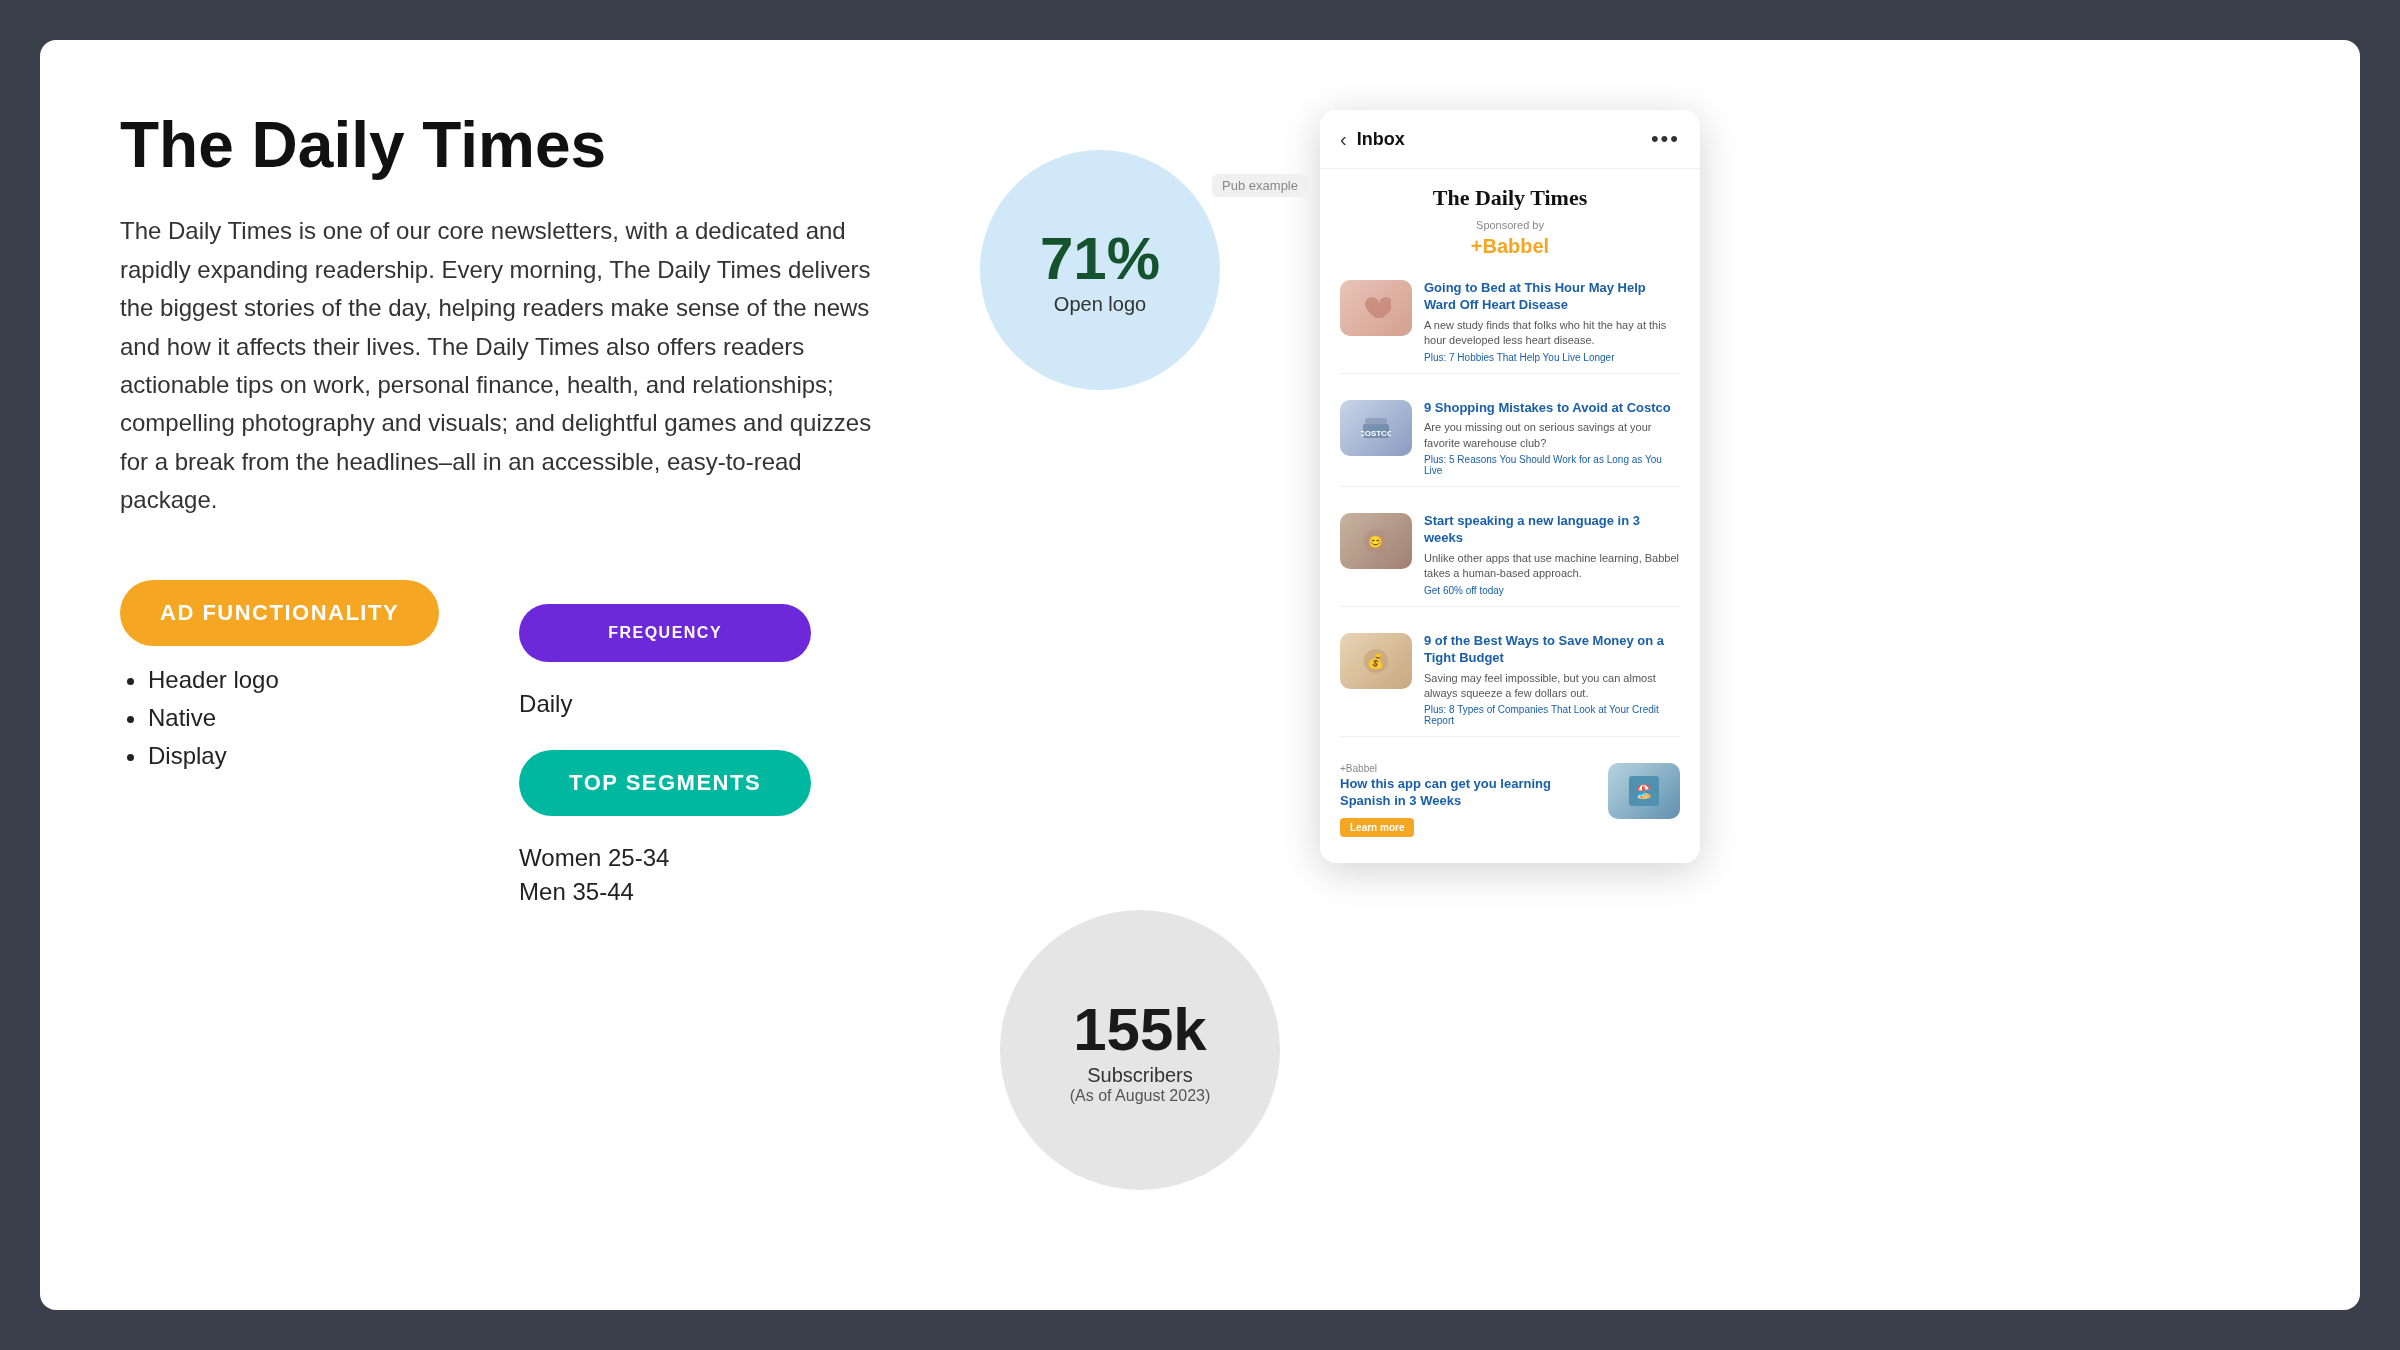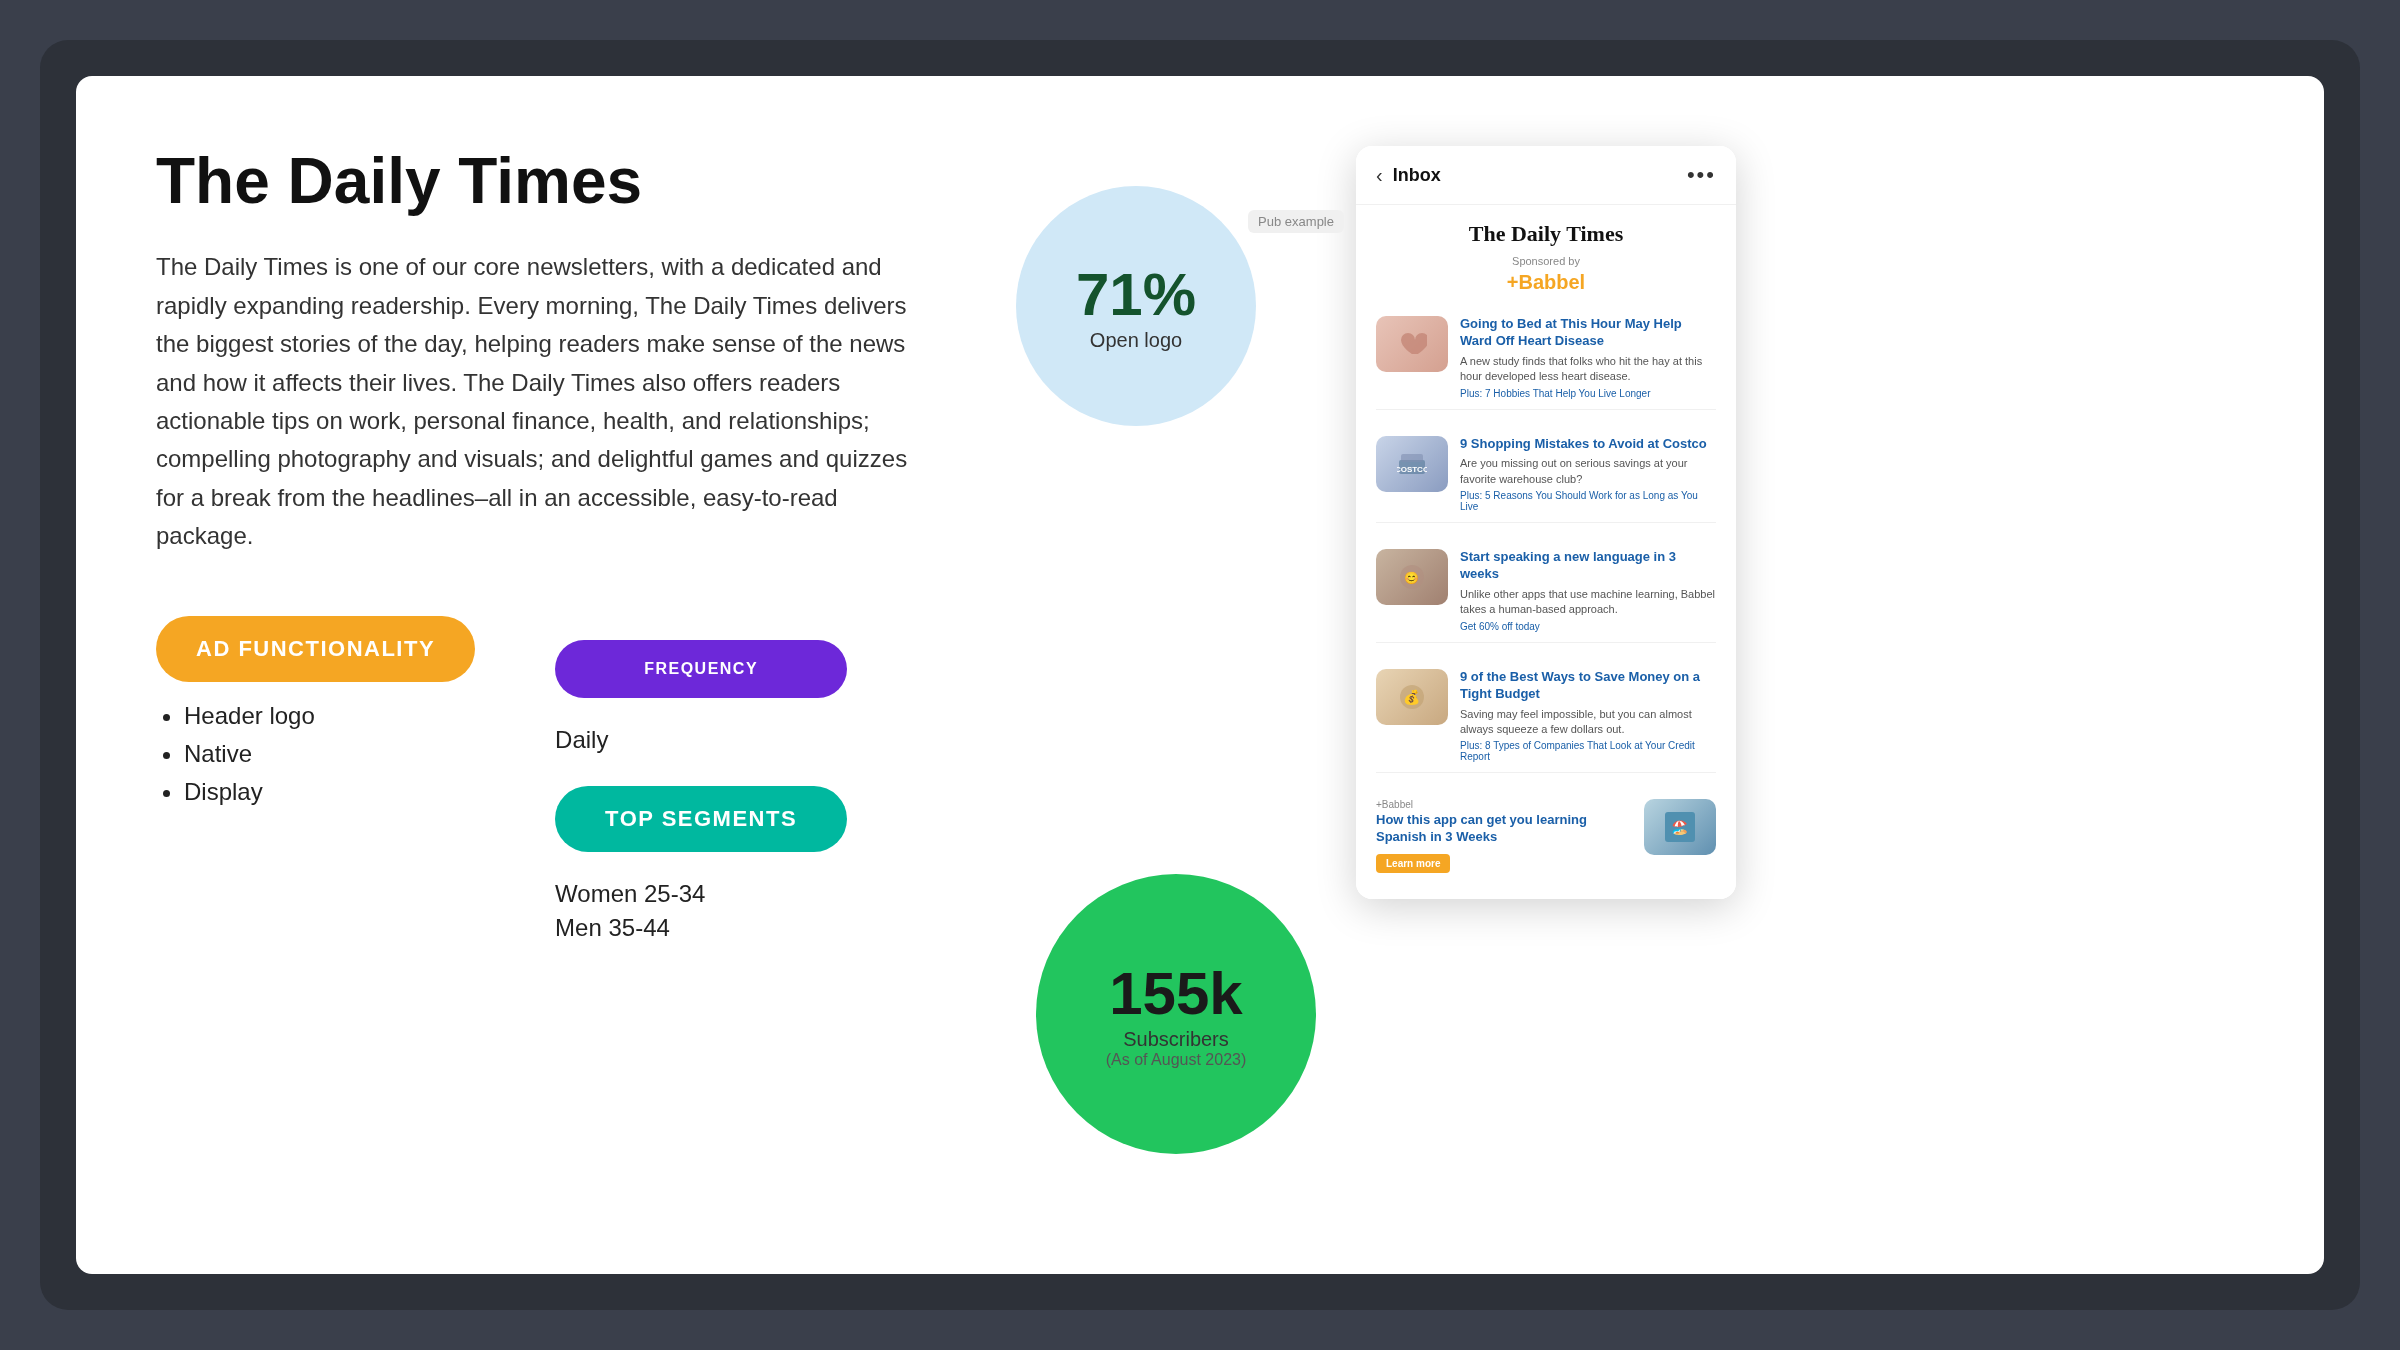--- a/index.html
+++ b/index.html
@@ -9,21 +9,20 @@
       align-items: center;
       justify-content: center;
       min-height: 100vh;
       font-family: -apple-system, BlinkMacSystemFont, 'Segoe UI', Helvetica, Arial, sans-serif;
     }
     .outer-frame {
       width: 2320px;
       height: 1270px;
       background: #2d3139;
       border-radius: 28px;
-      padding: 36px;
       display: flex;
       align-items: stretch;
     }
     .inner-card {
       background: #ffffff;
       border-radius: 16px;
       flex: 1;
       display: flex;
       flex-direction: column;
       padding: 70px 80px 60px 80px;
@@ -160,21 +159,21 @@
       font-size: 20px;
       color: #333333;
     }
     .circle-subscribers {
       position: absolute;
       bottom: 60px;
       left: 20px;
       width: 280px;
       height: 280px;
       border-radius: 50%;
-      background: #22c55e;
+      background: #e5e5e5;
       display: flex;
       flex-direction: column;
       align-items: center;
       justify-content: center;
       z-index: 5;
     }
     .circle-subscribers .stat-number {
       font-size: 60px;
       font-weight: 900;
       color: #1a1a1a;

